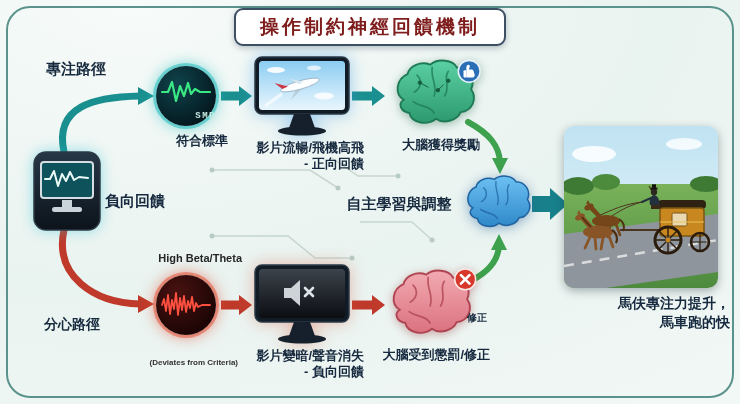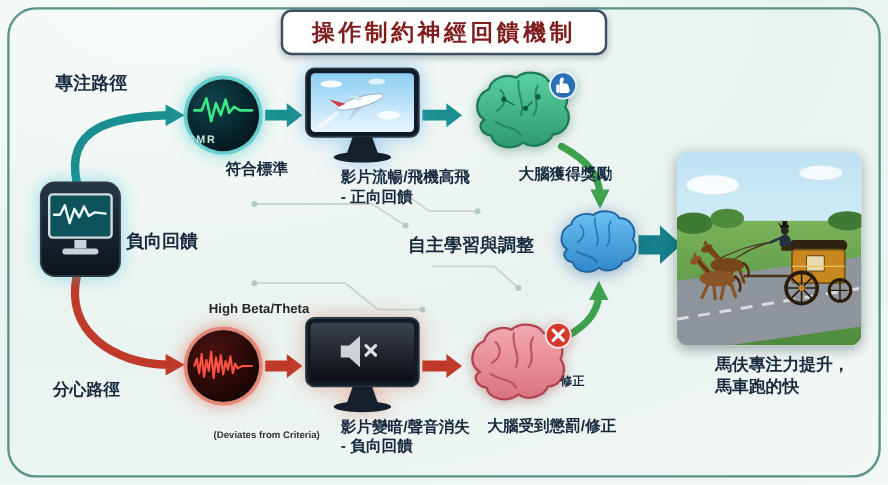--- a/index.html
+++ b/index.html
@@ -8,35 +8,35 @@
   #canvas {
     position:relative; width:740px; height:404px; overflow:hidden;
     background: radial-gradient(130% 130% at 18% 0%, #f7fbf9 0%, #e9f3f0 55%, #f2f8f6 100%);
     font-family:"Liberation Sans","DejaVu Sans",sans-serif;
   }
   .frame { position:absolute; left:6px; top:6px; right:6px; bottom:6px;
     border:2px solid #5a938b; border-radius:24px; z-index:0; pointer-events:none; }
   .overlay { position:absolute; left:0; top:0; width:740px; height:404px; z-index:1; }
   .node { position:absolute; z-index:2; }
   .lbl { position:absolute; z-index:3; font-weight:bold; color:#16293e; white-space:nowrap; }
-  .caption { white-space:normal; text-align:left;margin-left:44px; }
+  .caption { white-space:normal; text-align:right; }
   .title-box {
     position:absolute; z-index:4; top:8px; left:50%; transform:translateX(-50%);
     background:#ffffff; border:2px solid #3d4f63; border-radius:9px; padding:4px 24px;
     font-size:19px; font-weight:bold; color:#7f1d1d; letter-spacing:3px;
     box-shadow:0 2px 6px rgba(20,40,60,.28); white-space:nowrap;
   }
   .wave-circle { position:absolute; z-index:2; width:60px; height:60px; border-radius:50%;
     display:flex; align-items:center; justify-content:center; }
   .wave-circle.focus { background: radial-gradient(circle at 35% 30%, #0f434c, #04191f 75%);
     box-shadow: 0 0 0 3px rgba(38,190,190,.55), 0 0 16px rgba(38,190,190,.8); }
   .wave-circle.distract { background: radial-gradient(circle at 35% 30%, #471210, #1c0505 75%);
     box-shadow: 0 0 0 3px rgba(225,75,50,.5), 0 0 16px rgba(225,75,50,.8); }
-  .wave-badge { position:absolute; bottom:5px; left:0; width:100%; text-align:left;
-    font-size:9px; font-weight:bold; letter-spacing:1.5px; color:#c9ede3; }
+  .wave-badge { position:absolute; bottom:5px; left:0; width:100%; text-align:right;
+    font-size:9px; font-weight:bold; letter-spacing:1.5px; color:#c9ede3;font-family:Liberation Mono, monospace; }
   .img-panel { position:absolute; z-index:2; border-radius:10px; overflow:hidden;
     box-shadow:0 3px 10px rgba(20,40,50,.35); }
 </style>
 </head>
 <body>
 
 <div id="canvas">
   <div class="frame"></div>
 
   <svg class="overlay" viewBox="0 0 740 404">
@@ -164,21 +164,21 @@
       </g>
       <g transform="translate(85,14)">
         <circle r="11.5" fill="#2a6fb5" stroke="#e9f2fa" stroke-width="1.6"></circle>
         <rect x="-6" y="-1" width="3" height="7.5" rx="1" fill="#fff"></rect>
         <path d="M -3 6.5 L 3.5 6.5 C 5.2 6.5 6.2 5 5.7 3.4 L 4.6 -0.2 C 4.3 -1.2 3.4 -1.9 2.3 -1.9 L -0.5 -1.9 L 0.6 -4.8 C 1 -5.9 0.3 -7 -0.8 -7 C -1.5 -7 -2.1 -6.6 -2.4 -6 L -3 -4.5 Z" fill="#fff"></path>
       </g>
     </svg>
   </div>
   <div class="lbl caption" style="left:388px; top:136px; width:92px; font-size:13px;">大腦獲得獎勵</div>
 
-  <div class="lbl" style="left:340px; top:195px; width:118px; font-size:15px; text-align:left;">自主學習與調整</div>
+  <div class="lbl" style="left:340px; top:195px; width:118px; font-size:15px; text-align:center;">自主學習與調整</div>
   <div class="node" style="left:460px; top:174px;">
     <svg width="78" height="60" viewBox="0 0 100 78" style="filter:drop-shadow(0 2px 6px rgba(30,90,150,.45));">
       <defs>
         <linearGradient id="bbG" x1="0" y1="0" x2="0" y2="1">
           <stop offset="0" stop-color="#6cc0f2"></stop>
             <stop offset="1" stop-color="#2f88c8"></stop>
         </linearGradient>
       </defs>
       <path d="M 16 44 C 6 38 8 22 20 17 C 22 8 34 3 44 7 C 52 0 68 2 72 10 C 84 10 92 22 87 33 C 94 43 88 56 76 57 C 72 66 58 70 50 64 C 40 72 24 68 22 58 C 12 56 10 48 16 44 Z" fill="url(#bbG)" stroke="#1f62a0" stroke-width="2"></path>
       <g stroke="#1f62a0" stroke-width="1.8" fill="none" stroke-linecap="round" opacity=".75">

